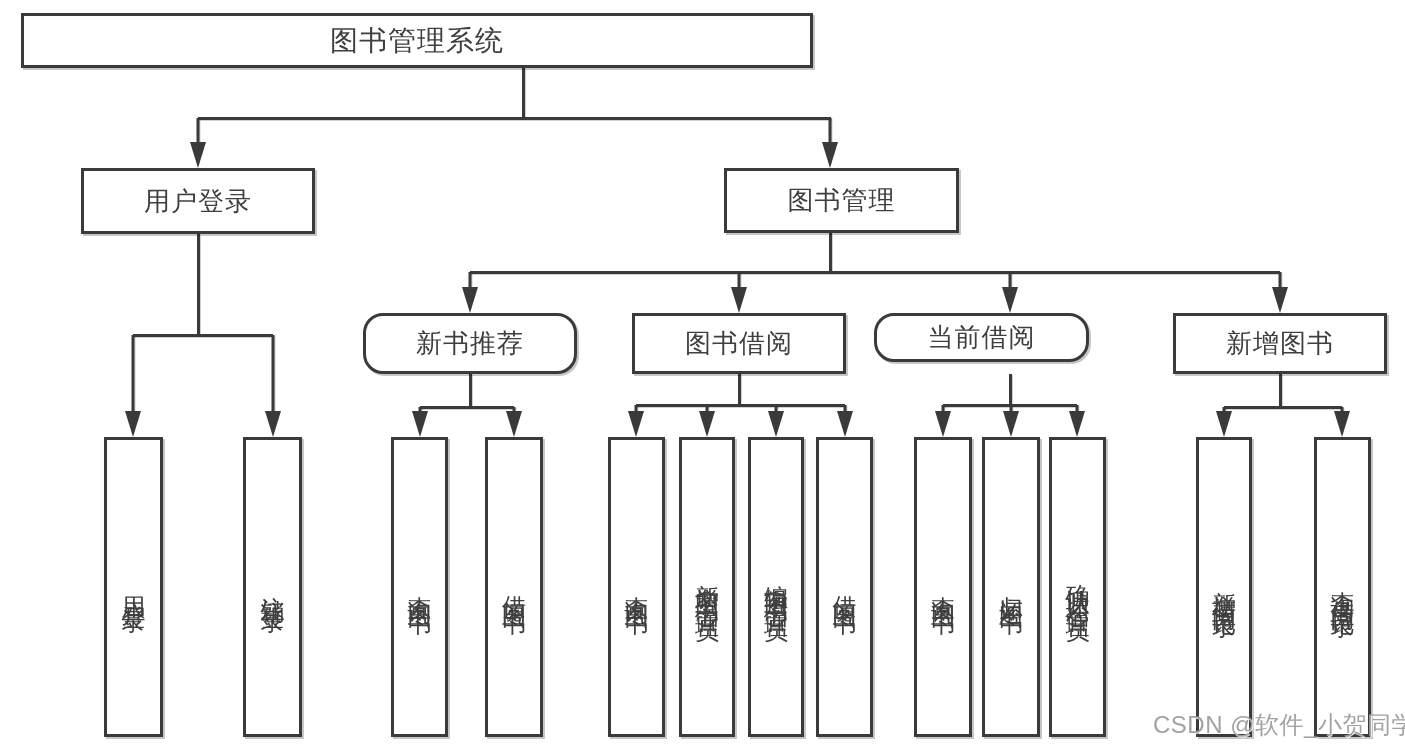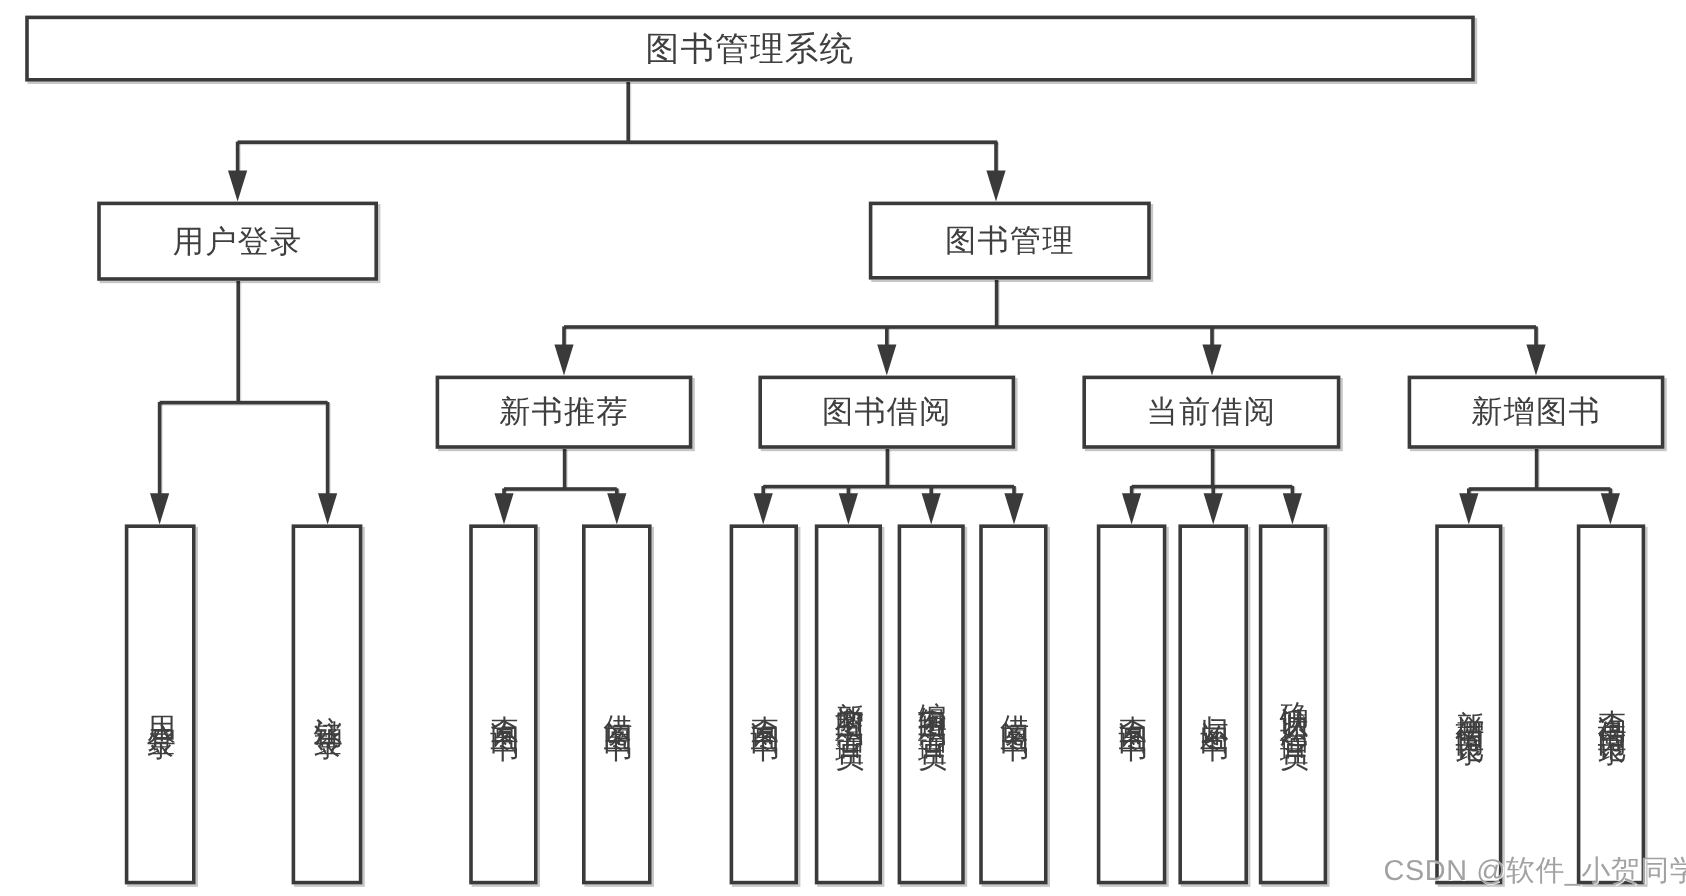--- a/index.html
+++ b/index.html
@@ -155,36 +155,36 @@
       <div class="arrow" style="left: 1216px; top: 407px; width: 16px; height: 30px;">
         <div class="shaft" style="height: 8px;"></div>
         <div class="head"></div>
       </div>
       <div class="arrow" style="left: 1334px; top: 407px; width: 16px; height: 30px;">
         <div class="shaft" style="height: 8px;"></div>
         <div class="head"></div>
       </div>
     </div>
   <div id="nodes-layer">
-      <div class="node root" style="left: 21px; top: 13px; width: 1208px; height: 55px;">
+      <div class="node root" style="left: 21px; top: 13px; width: 792px; height: 55px;">
         <span class="node-label">图书管理系统</span>
       </div>
       <div class="node branch" style="left: 81px; top: 168px; width: 234px; height: 66px;">
         <span class="node-label">用户登录</span>
       </div>
       <div class="node branch" style="left: 712px; top: 168px; width: 235px; height: 65px; margin-left: 12px;">
         <span class="node-label">图书管理</span>
       </div>
-      <div class="node branch" style="left: 363px; top: 313px; width: 214px; height: 61px;">
+      <div class="node branch" style="left: 363px; top: 313px; width: 214px; height: 61px; border-radius: 20px;">
         <span class="node-label">新书推荐</span>
       </div>
       <div class="node branch" style="left: 632px; top: 313px; width: 214px; height: 61px;">
         <span class="node-label">图书借阅</span>
       </div>
-      <div class="node branch" style="left: 902px; top: 313px; width: 215px; height: 61px;">
+      <div class="node branch" style="left: 874px; top: 313px; width: 215px; height: 49px; border-radius: 20px;">
         <span class="node-label">当前借阅</span>
       </div>
       <div class="node branch" style="left: 1173px; top: 313px; width: 214px; height: 61px;">
         <span class="node-label">新增图书</span>
       </div>
       <div class="node leaf" style="left: 104px; top: 437px; width: 59px; height: 300px;">
         <span class="node-label">用户登录</span>
       </div>
       <div class="node leaf" style="left: 243px; top: 437px; width: 59px; height: 300px;">
         <span class="node-label">注销登录</span>

